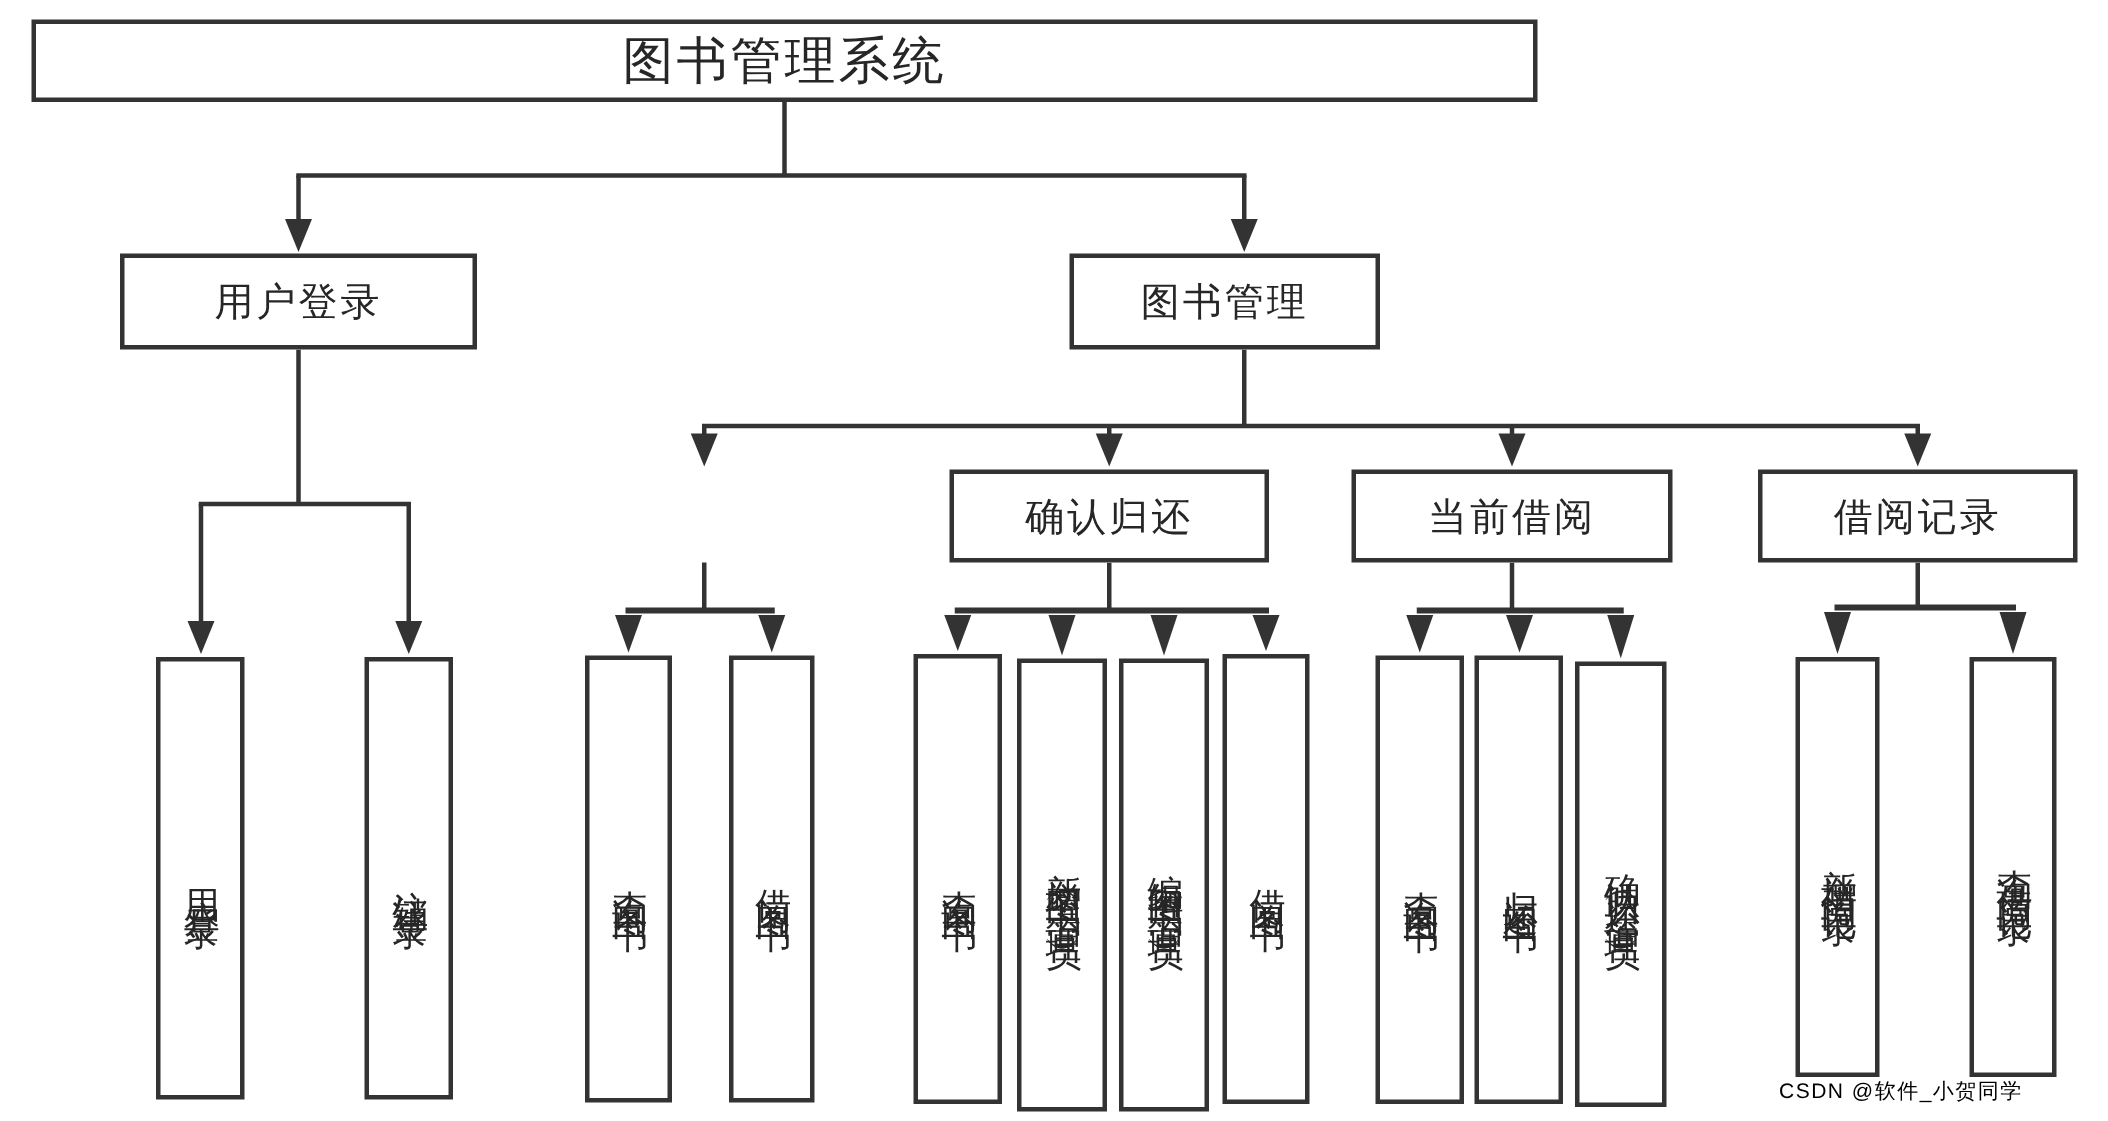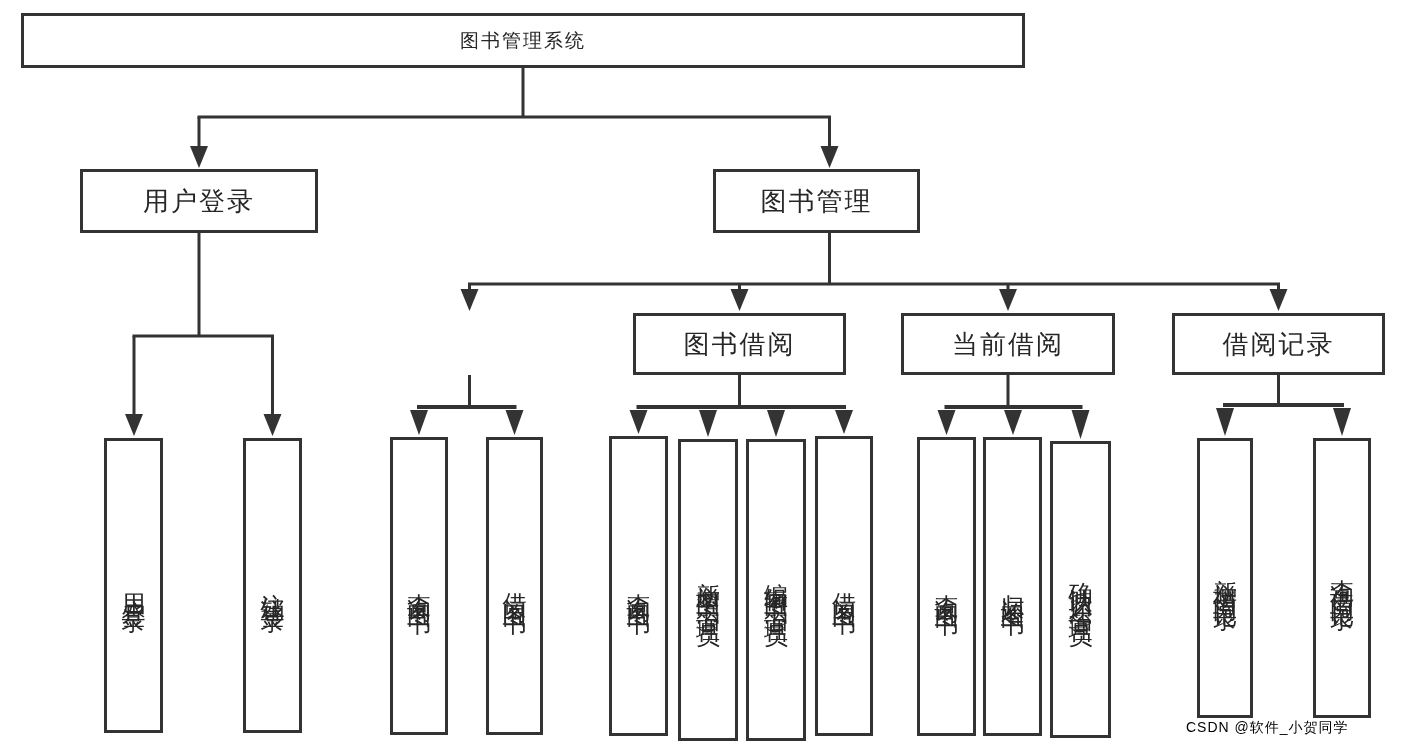--- a/index.html
+++ b/index.html
@@ -11,21 +11,21 @@
     overflow:hidden;
   }
   #connectors{position:absolute;left:0;top:0;z-index:0;}
   .box{
     position:absolute;box-sizing:border-box;
     border:3px solid #333333;background:#ffffff;
     display:flex;align-items:center;justify-content:center;
     font-size:26px;color:#262626;letter-spacing:2px;
     z-index:1;white-space:nowrap;
   }
-  .box.title{font-size:19px;}
+  .box.title{font-size:34px;}
   .vbox{
     position:absolute;box-sizing:border-box;
     border:3px solid #333333;background:#ffffff;
     display:flex;align-items:center;justify-content:center;
     z-index:1;
   }
   .vbox span{
     writing-mode:vertical-rl;text-orientation:mixed;
     font-size:24px;line-height:1;letter-spacing:6px;
     color:#262626;
@@ -100,21 +100,21 @@
       <polygon points="1216,408 1234,408 1225,436"></polygon>
       <polygon points="1333,408 1351,408 1342,436"></polygon>
     </g>
   </svg>
 
   <div class="box title" style="left:21px;top:13px;width:1004px;height:55px;">图书管理系统</div>
 
   <div class="box" style="left:80px;top:169px;width:238px;height:64px;">用户登录</div>
   <div class="box" style="left:713px;top:169px;width:207px;height:64px;">图书管理</div>
 
-  <div class="box" style="left:633px;top:313px;width:213px;height:62px;">图书借阅</div>
+  <div class="box" style="left:633px;top:313px;width:213px;height:62px;">确认归还</div>
   <div class="box" style="left:901px;top:313px;width:214px;height:62px;text-align:center;">当前借阅</div>
   <div class="box" style="left:1172px;top:313px;width:213px;height:62px;">借阅记录</div>
 
   <div class="vbox" style="left:104px;top:438px;width:59px;height:295px;">
     <span>用户登录</span>
   </div>
   <div class="vbox" style="left:243px;top:438px;width:59px;height:295px;">
     <span>注销登录</span>
   </div>
 

